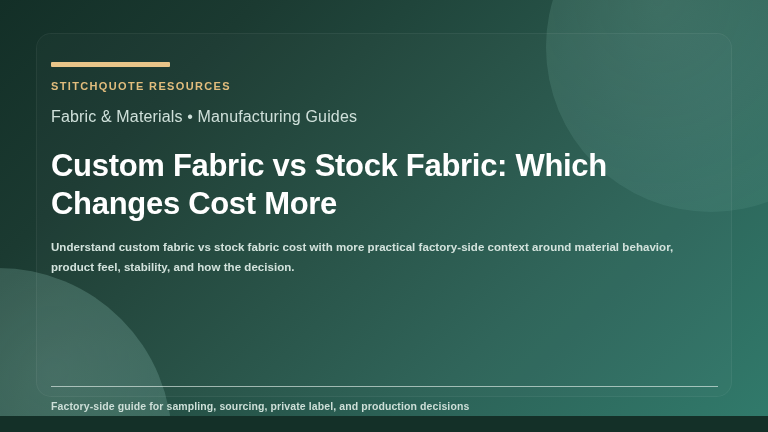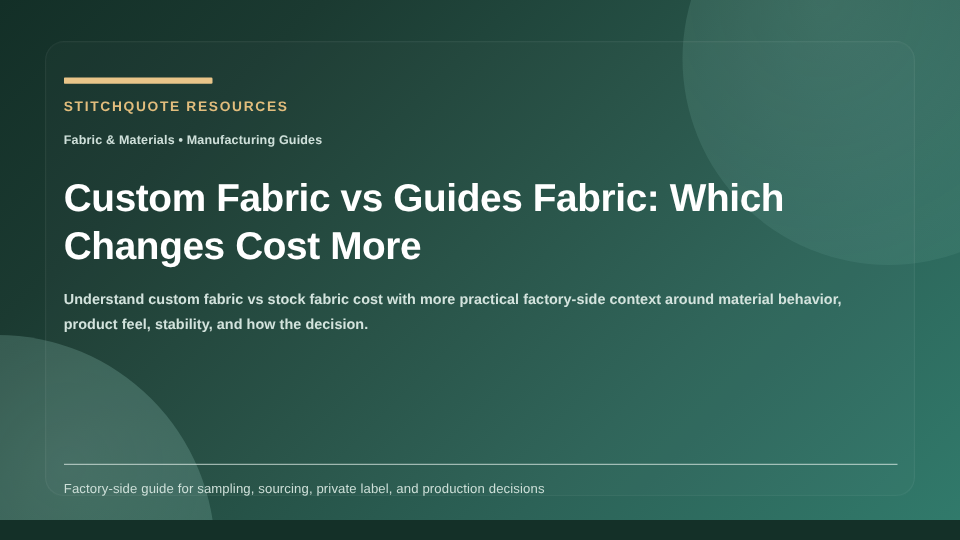--- a/index.html
+++ b/index.html
@@ -97,22 +97,22 @@
     margin-top:13px;
     font-size:11px;
     font-weight:bold;
     letter-spacing:1.35px;
     color:#e2bd7d;
     line-height:1.1;
   }
 
   .kicker {
     margin-top:15px;
-    font-size:10px;
-    font-weight:bold;
+    font-size:16px;
+    font-weight:normal;
     color:#cfe0da;
     letter-spacing:0.15px;
     line-height:1.2;
   }
 
   .headline {
     margin-top:21px;
     font-size:31px;
     font-weight:bold;
     color:#ffffff;
@@ -128,22 +128,23 @@
     color:#d3e3dd;
     line-height:1.78;
     max-width:652px;
     letter-spacing:0.05px;
   }
 
   
   .footer {
     position:absolute;
     left:51px;
-    top:371px;
+    top:386px;
     width:667px;
+    font-weight:bold;
   }
 
   .divider {
     width:667px;
     height:1px;
     background:rgba(233,243,239,0.62);
   }
 
   .footnote {
     margin-top:13px;
@@ -164,21 +165,21 @@
   <div class="panel"></div>
 
   <div class="content">
 
     <div class="accent-bar"></div>
 
     <div class="eyebrow">STITCHQUOTE RESOURCES</div>
 
     <div class="kicker">Fabric &amp; Materials • Manufacturing Guides</div>
 
-    <h1 class="headline">Custom Fabric vs Guides Fabric: Which Changes Cost More</h1>
+    <h1 class="headline">Custom Fabric vs Stock Fabric: Which Changes Cost More</h1>
 
     <p class="summary">Understand custom fabric vs stock fabric cost with more practical factory-side context around material behavior, product feel, stability, and how the decision.</p>
   </div>
 
   <div class="footer">
     <div class="divider"></div>
     <div class="footnote">Factory-side guide for sampling, sourcing, private label, and production decisions</div>
   </div>
 
 </div>

